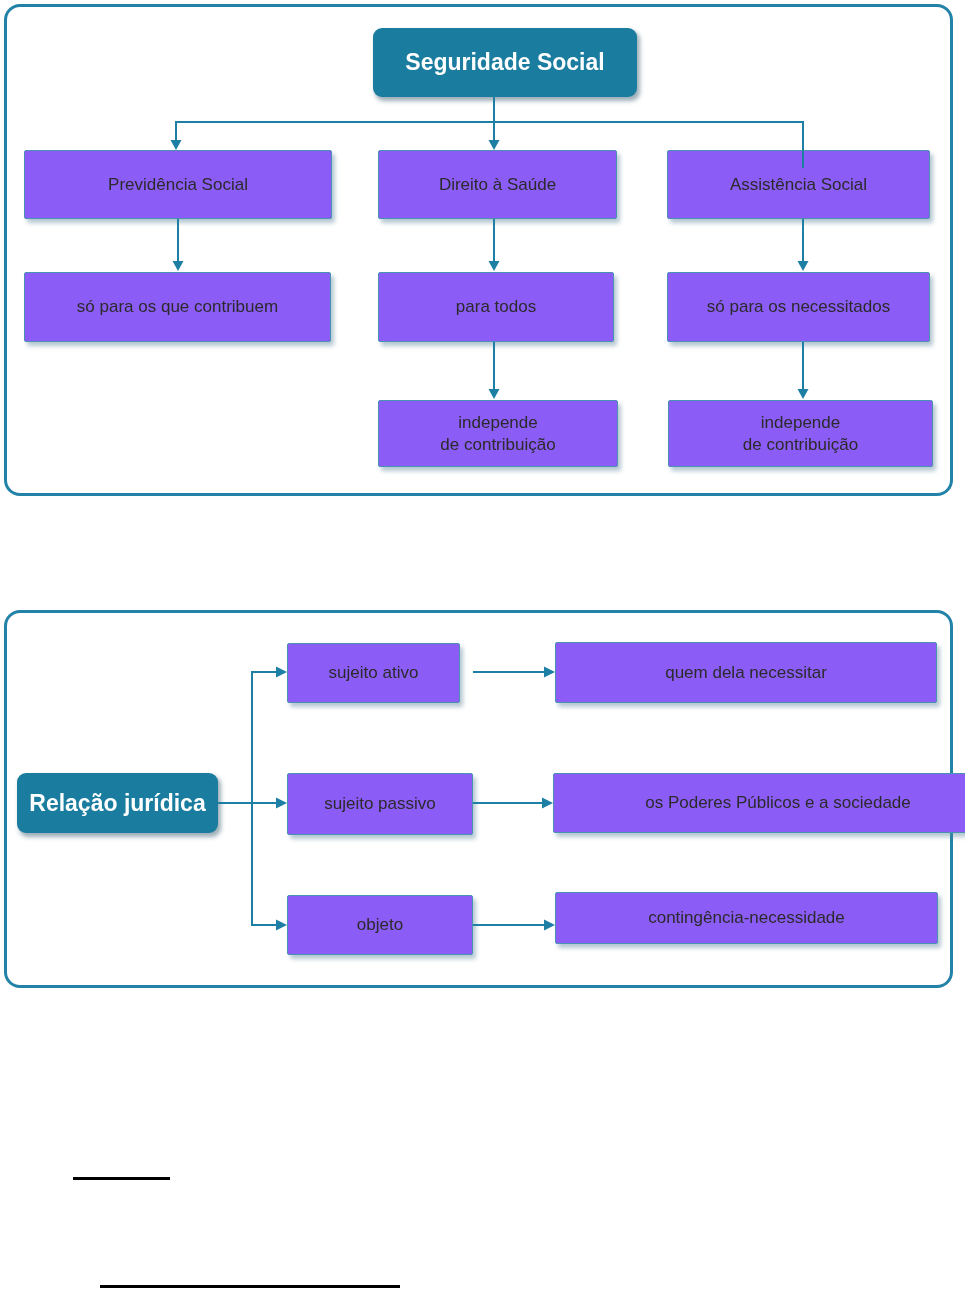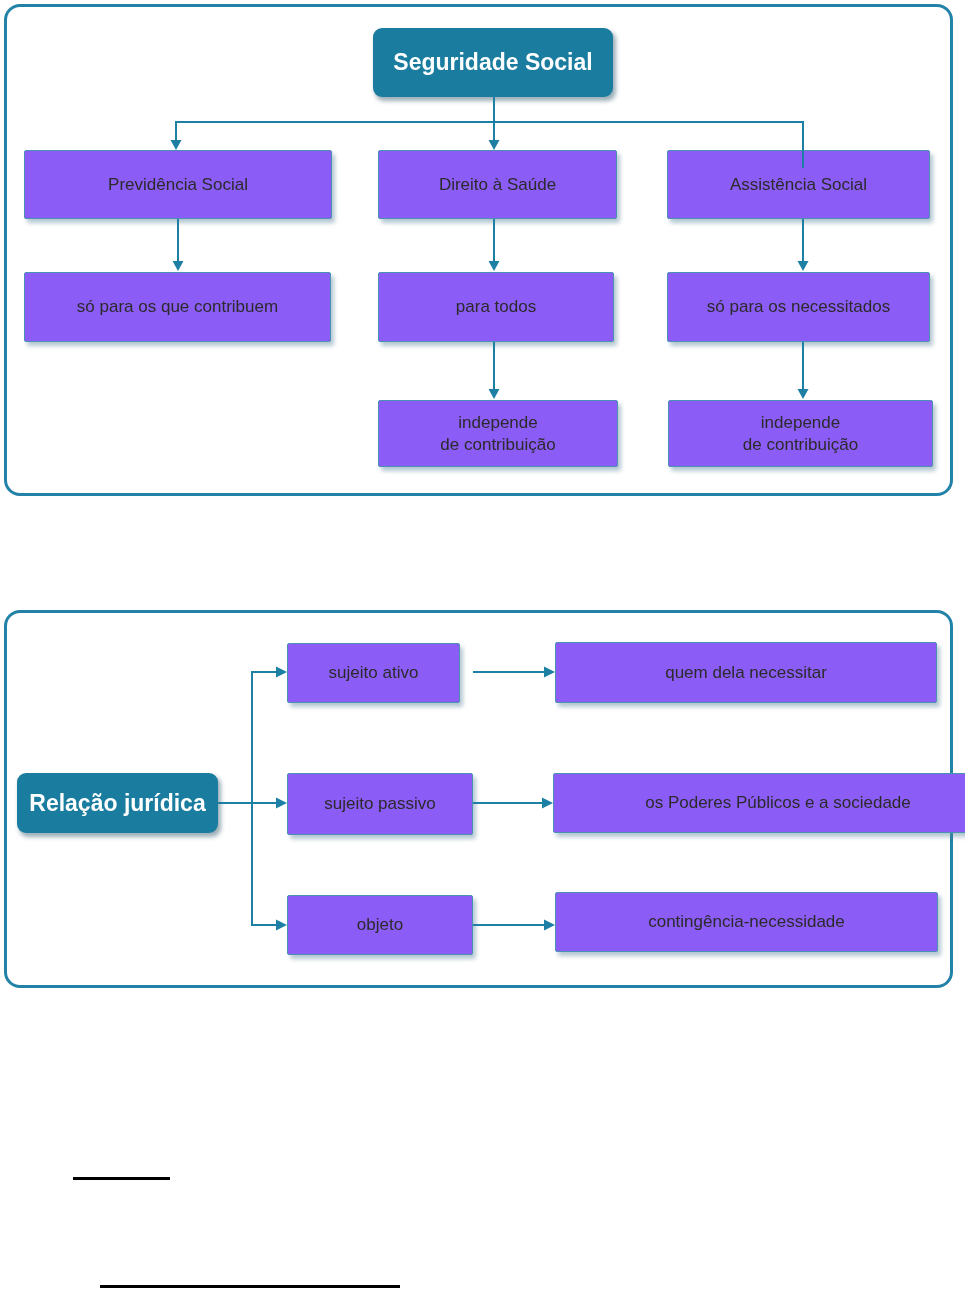--- a/index.html
+++ b/index.html
@@ -17,37 +17,37 @@
     box-shadow:3px 4px 4px rgba(90,130,155,.45);
     display:flex;flex-direction:column;align-items:center;justify-content:center;
     text-align:center;font-size:17px;line-height:1.25;color:#2b2b2b;z-index:2;
     box-sizing:border-box;padding:2px 6px;
   }
   .node--teal{
     background:#1a7c9e;border:1px solid #156documents883;border:none;color:#fff;font-weight:bold;
     font-size:23px;border-radius:9px;box-shadow:2.5px 3.5px 4px rgba(60,95,115,.5);
   }
   
-  #n-root   {left:373px;top:28px; width:240px;height:69px;}
+  #n-root   {left:373px;top:28px; width:264px;height:69px;}
   #n-prev   {left:24px; top:150px;width:308px;height:69px;}
   #n-dir    {left:378px;top:150px;width:239px;height:69px;}
   #n-assis  {left:667px;top:150px;width:263px;height:69px;}
   #n-contrib{left:24px; top:272px;width:307px;height:70px;}
   #n-todos  {left:378px;top:272px;width:236px;height:70px;}
   #n-necess {left:667px;top:272px;width:263px;height:70px;}
   #n-indep1 {left:378px;top:400px;width:240px;height:67px;}
   #n-indep2 {left:668px;top:400px;width:265px;height:67px;}
   
   #n-rel    {left:17px; top:773px;width:201px;height:60px;}
   #n-ativo  {left:287px;top:643px;width:173px;height:60px;}
   #n-passivo{left:287px;top:773px;width:186px;height:62px;}
   #n-objeto {left:287px;top:895px;width:186px;height:60px;}
   #n-quem   {left:555px;top:642px;width:382px;height:61px;}
   #n-poderes{left:553px;top:773px;width:450px;height:60px;}
-  #n-conting{left:555px;top:892px;width:383px;height:60px;}
+  #n-conting{left:555px;top:892px;width:383px;height:52px;}
   .connectors{position:absolute;left:0;top:0;width:965px;height:1289px;z-index:3;pointer-events:none;}
   .connectors line{stroke:#1e7fa5;stroke-width:2;}
   .connectors polygon{fill:#1e7fa5;stroke:none;}
   .rule{position:absolute;background:#000;}
   #rule-footnote{left:73px;top:1177px;width:97px;height:3px;}
   #rule-bottom  {left:100px;top:1285px;width:300px;height:2.5px;}
 </style>
 </head>
 <body>
 

